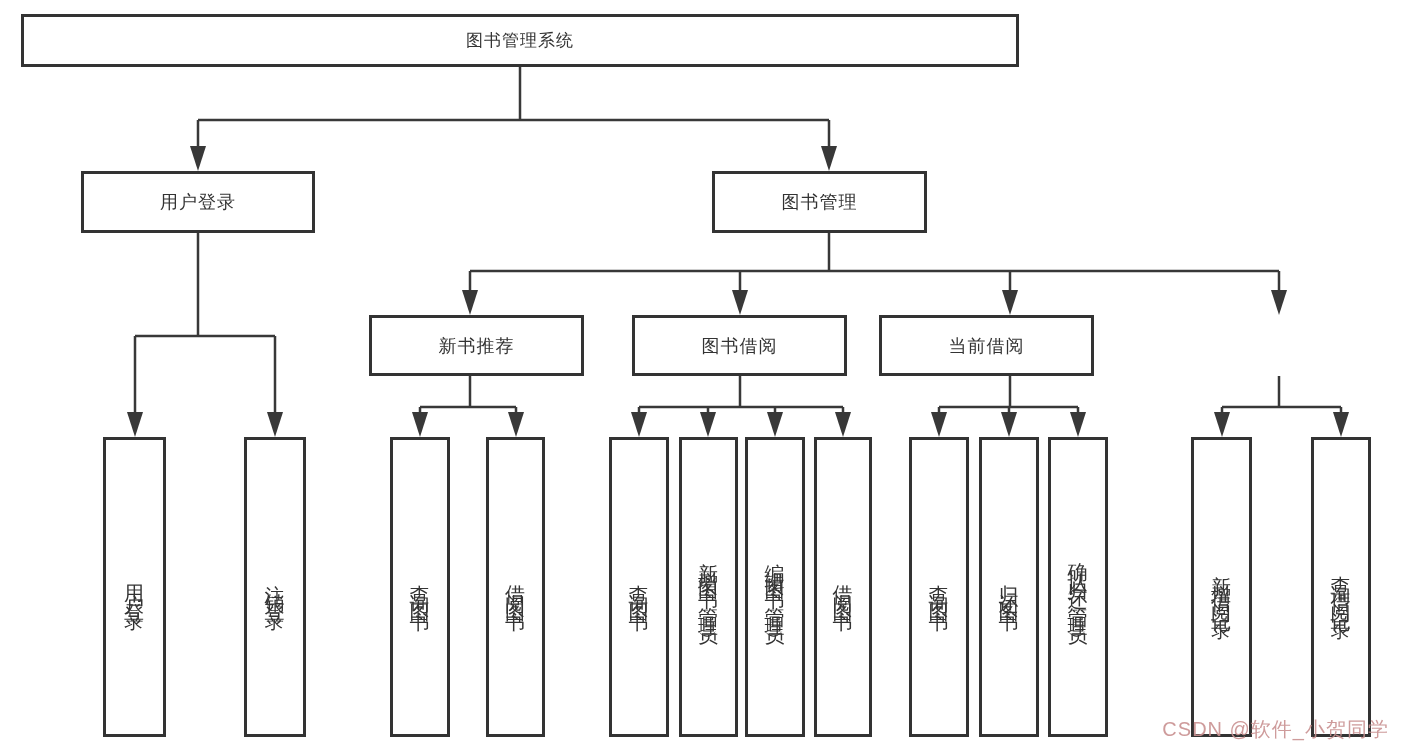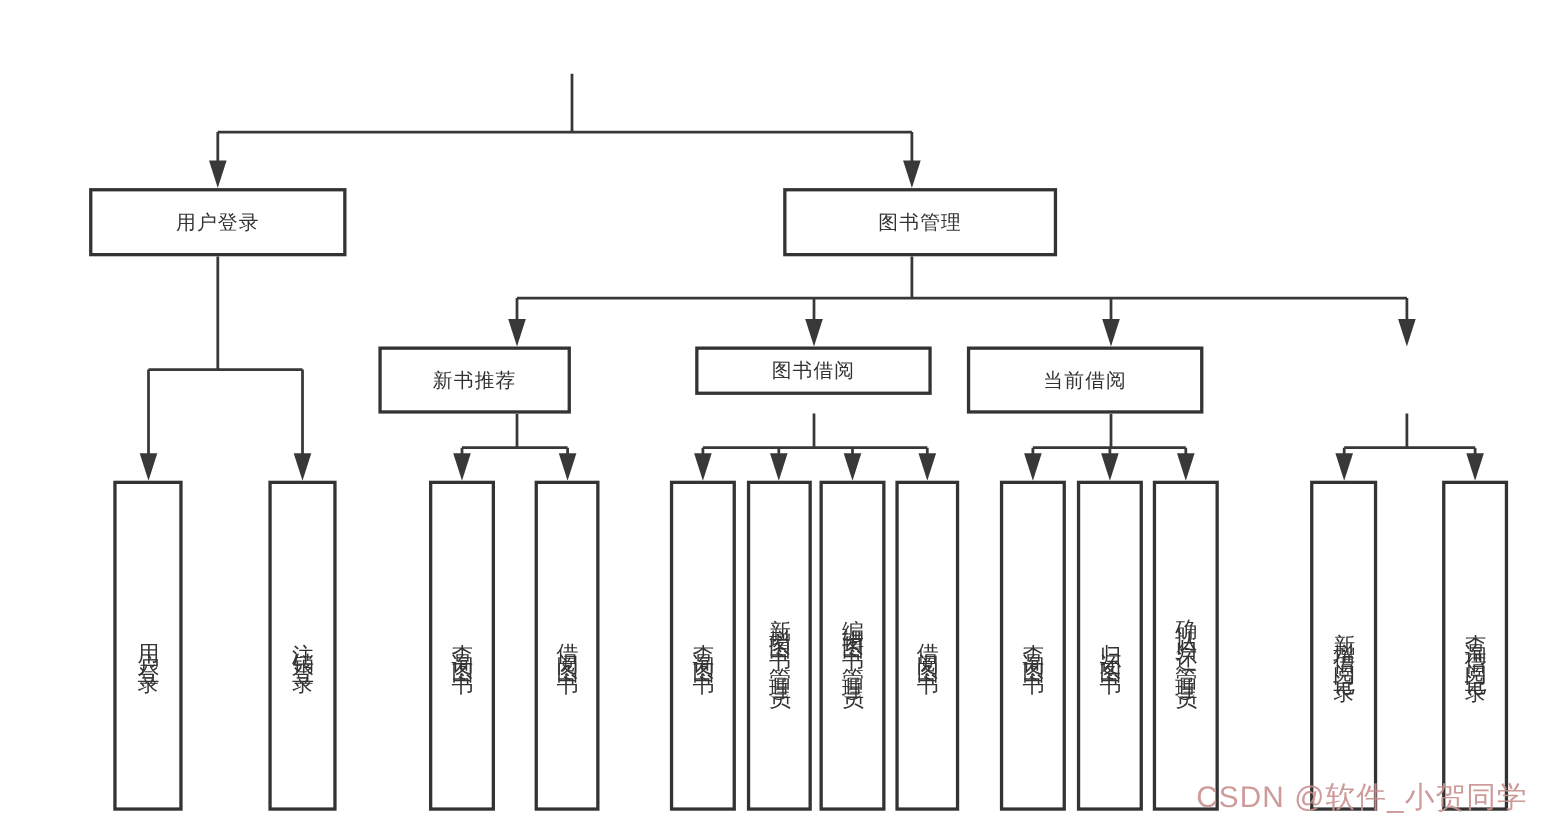--- a/index.html
+++ b/index.html
@@ -48,21 +48,21 @@
     writing-mode: vertical-rl;
     text-orientation: mixed;
     font-size: 20px;
     letter-spacing: 9px;
     line-height: 1;
   }
   .watermark {
     position: absolute;
     right: 16px;
     bottom: 4px;
-    font-size: 27px;
+    font-size: 20px;
     color: rgba(201, 144, 144, 0.9);
     letter-spacing: 1px;
     white-space: nowrap;
   }
 </style>
 </head>
 <body>
 
 <div class="canvas">
 
@@ -95,26 +95,27 @@
     <path d="M1010,376 V407 M939,407 H1078 M939,407 V419 M1009,407 V419 M1078,407 V419"></path>
     <polygon points="931,412 947,412 939,437" fill="#383838" stroke="none"></polygon>
     <polygon points="1001,412 1017,412 1009,437" fill="#383838" stroke="none"></polygon>
     <polygon points="1070,412 1086,412 1078,437" fill="#383838" stroke="none"></polygon>
 
     <path d="M1279,376 V407 M1222,407 H1341 M1222,407 V419 M1341,407 V419"></path>
     <polygon points="1214,412 1230,412 1222,437" fill="#383838" stroke="none"></polygon>
     <polygon points="1333,412 1349,412 1341,437" fill="#383838" stroke="none"></polygon>
   </svg>
 
+  <div class="box hbox root">图书管理系统</div>
 
   <div class="box hbox" style="left:81px; top:171px; width:234px; height:62px;">用户登录</div>
-  <div class="box hbox" style="left:712px; top:171px; width:249px; height:62px;">图书管理</div>
+  <div class="box hbox" style="left:712px; top:171px; width:215px; height:62px;">图书管理</div>
 
-  <div class="box hbox" style="left:344px; top:315px; width:175px; height:61px;">新书推荐</div>
-  <div class="box hbox" style="left:632px; top:315px; width:215px; height:44px;">图书借阅</div>
+  <div class="box hbox" style="left:369px; top:315px; width:215px; height:61px;">新书推荐</div>
+  <div class="box hbox" style="left:632px; top:315px; width:215px; height:61px;">图书借阅</div>
   <div class="box hbox" style="left:879px; top:315px; width:215px; height:61px;">当前借阅</div>
 
   <div class="box leaf" style="left:103px; width:63px;">用户登录</div>
   <div class="box leaf" style="left:244px; width:62px;">注销登录</div>
 
   <div class="box leaf" style="left:390px; width:60px;">查询图书</div>
   <div class="box leaf" style="left:486px; width:59px;">借阅图书</div>
 
   <div class="box leaf" style="left:609px; width:60px;">查询图书</div>
   <div class="box leaf" style="left:679px; width:59px;">新增图书（管理员）</div>

